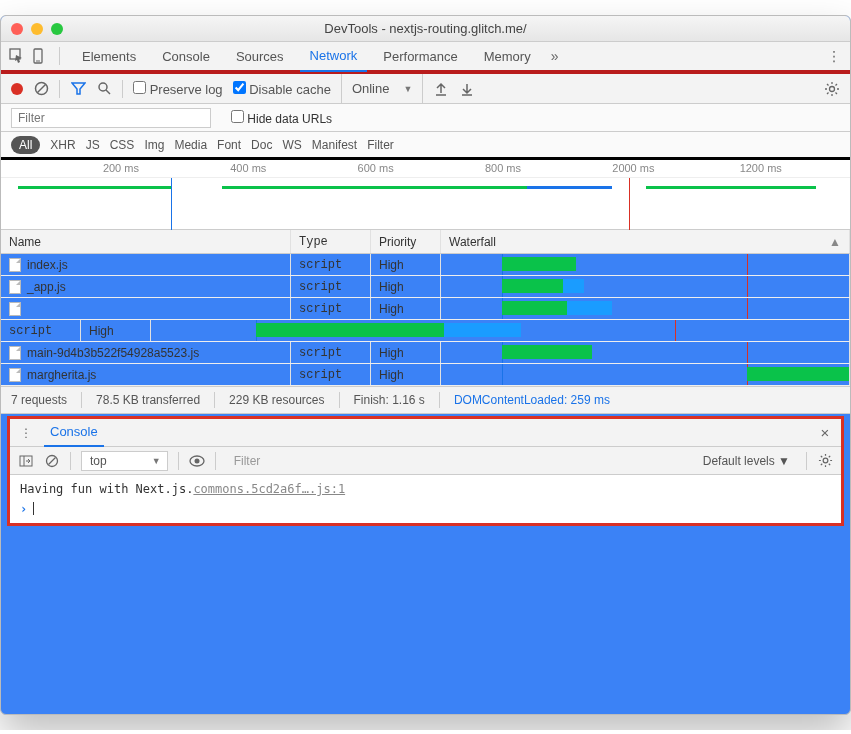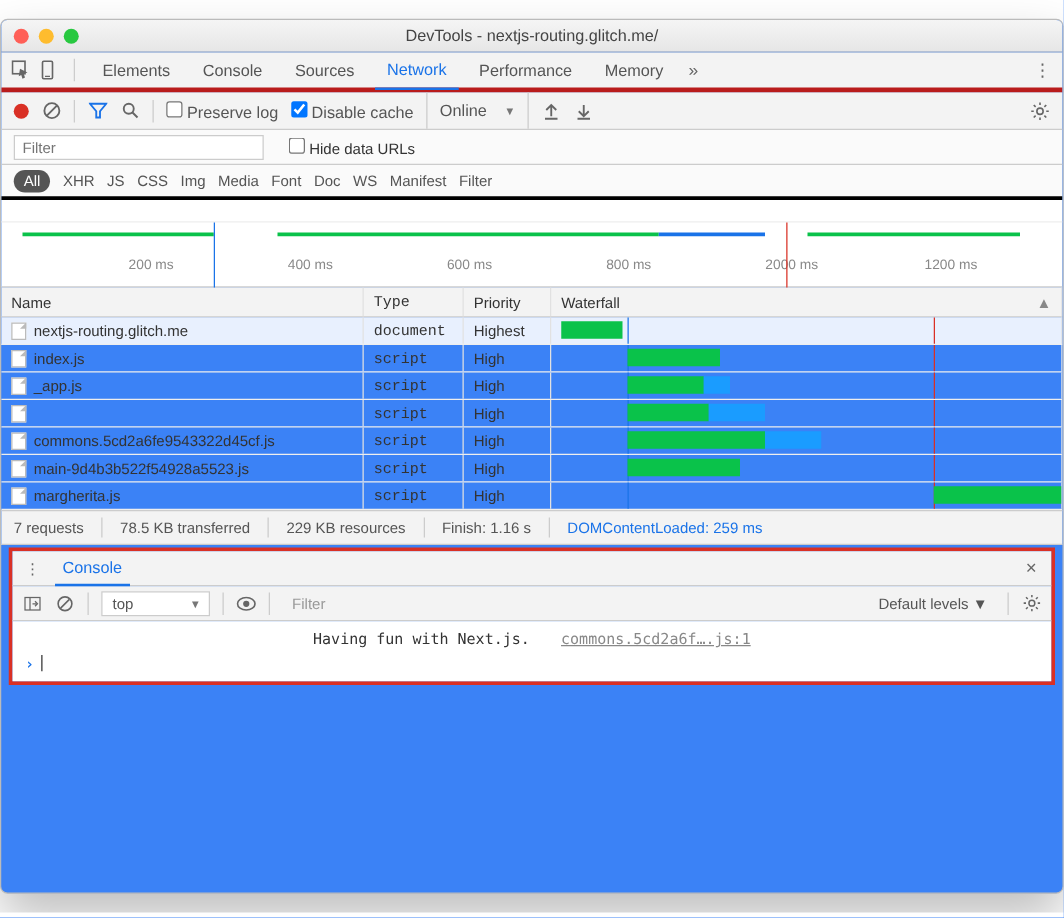--- a/index.html
+++ b/index.html
@@ -20,21 +20,21 @@
 .rec { width: 12px; height: 12px; border-radius: 50%; background: #d93025; }
 .check { width: 13px; height: 13px; }
 .select { display: flex; align-items: center; gap: 14px; border-left: 1px solid #ccc; border-right: 1px solid #ccc; padding: 0 10px; height: 100%; }
 .toolbar .spacer { flex: 1; }
 .filterbar { height: 28px; border-bottom: 1px solid #ccc; display: flex; align-items: center; padding: 0 10px; gap: 20px; background: #fafafa; }
 .filterinput { width: 200px; height: 20px; border: 1px solid #ccc; padding: 0 6px; font-size: 12px; color: #999; background: #fff; }
 .typebar { height: 28px; border-bottom: 3px solid #000000; display: flex; align-items: center; gap: 10px; padding: 0 10px; background: #fafafa; font-size: 12px; color: #555; }
 .pill { background: #555; color: #fff; padding: 2px 8px; border-radius: 9px; font-size: 12px; }
 .timeline { height: 70px; border-bottom: 1px solid #ccc; background: #fff; position: relative; }
 .timeline-ticks { height: 18px; position: relative; font-size: 11px; color: #888; border-bottom: 1px solid #eee; }
-.tick { position: absolute; top: 2px; margin-top: 44px; }
+.tick { position: absolute; top: 2px; }
 .tl-body { position: relative; height: 52px; }
 .tl-bar { position: absolute; height: 3px; top: 8px; }
 .vline { position: absolute; top: 0; bottom: 0; width: 1px; }
 .thead { display: flex; height: 24px; border-bottom: 1px solid #ccc; background: #f3f3f3; font-size: 12px; }
 .th, .td { border-right: 1px solid #e1e1e1; padding: 4px 8px; display: flex; align-items: center; }
 .col-name { width: 290px; } .col-type { width: 80px; font-family: Liberation Mono, monospace; } .col-pri { width: 70px; } .col-wf { flex: 1; position: relative; }
 .tbody { flex: 0 0 auto; }
 .row { display: flex; height: 22px; font-size: 12px; border-bottom: 1px solid #eee; }
 .row.sel { background: #e8f0fe; }
 .fileic { width: 12px; height: 14px; border: 1px solid #bbb; margin-right: 6px; background: #fff; position: relative; }
@@ -48,21 +48,21 @@
 .drawer-tabbar { height: 28px; display: flex; align-items: center; padding: 0 8px; background: #f3f3f3; border-bottom: 1px solid #ccc; gap: 10px; }
 .drawer-tab { color: #1a73e8; border-bottom: 2px solid #1a73e8; height: 28px; display: flex; align-items: center; padding: 0 6px; font-size: 13px; }
 .drawer-tabbar .spacer { flex: 1; }
 .drawer-toolbar { height: 28px; display: flex; align-items: center; padding: 0 8px; gap: 10px; background: #f3f3f3; border-bottom: 1px solid #ccc; font-size: 12px; color: #555; }
 .ctx { border: 1px solid #ccc; padding: 2px 60px 2px 8px; background: #fff; position: relative; }
 .ctx::after { content: '▼'; position: absolute; right: 6px; font-size: 9px; color: #777; top: 4px; }
 .dsep { width: 1px; height: 18px; background: #ccc; }
 .cfilter { flex: 1; color: #999; padding-left: 8px; }
 .levels { color: #555; padding-right: 6px; }
 .console-body { background: #fff; font-family: Menlo, monospace; font-size: 12px; padding: 4px 10px; }
-.log-line { display: flex; justify-content: center; padding: 3px 0; gap: 25px; }
+.log-line { display: flex; justify-content: flex-start; padding: 3px 0; }
 .src { color: #888; text-decoration: underline; }
 .prompt-line { display: flex; gap: 6px; padding: 3px 0; color: #1a73e8; }
 .caret { color: #1a73e8; font-weight: bold; }
 svg { display: block; }
 </style>
 </head>
 <body>
 
 <div class="window">
 
@@ -188,33 +188,20 @@
     <div class="th col-name">Name</div>
     <div class="th col-type">Type</div>
     <div class="th col-pri">Priority</div>
     <div class="th col-wf">
         <span>Waterfall</span>
         <span style="position:absolute;right:8px;color:#888;">▲</span>
       </div>
   </div>
 
   <div class="tbody" id="tbody">
-      <div class="row sel">
-        <div class="td col-name">
-          <span class="fileic"></span>
-          <span>nextjs-routing.glitch.me</span>
-        </div>
-        <div class="td col-type">document</div>
-        <div class="td col-pri">Highest</div>
-        <div class="td col-wf">
-          <div class="vline" style="left:15%;background:#1a73e8;"></div>
-          <div class="vline" style="left:75%;background:#d93025;"></div>
-          <div class="wf-bar" style="left:2%;width:12%;background:#0ac24a;"></div>
-        </div>
-      </div>
       <div class="row">
         <div class="td col-name">
           <span class="fileic"></span>
           <span>index.js</span>
         </div>
         <div class="td col-type">script</div>
         <div class="td col-pri">High</div>
         <div class="td col-wf">
           <div class="vline" style="left:15%;background:#1a73e8;"></div>
           <div class="vline" style="left:75%;background:#d93025;"></div>
@@ -242,24 +229,20 @@
         <div class="td col-type">script</div>
         <div class="td col-pri">High</div>
         <div class="td col-wf">
           <div class="vline" style="left:15%;background:#1a73e8;"></div>
           <div class="vline" style="left:75%;background:#d93025;"></div>
           <div class="wf-bar" style="left:15%;width:16%;background:#0ac24a;"></div>
           <div class="wf-bar" style="left:31%;width:11%;background:#1a9cff;"></div>
         </div>
       </div>
       <div class="row">
-        <div class="td col-name">
-          <span class="fileic"></span>
-          <span>commons.5cd2a6fe9543322d45cf.js</span>
-        </div>
         <div class="td col-type">script</div>
         <div class="td col-pri">High</div>
         <div class="td col-wf">
           <div class="vline" style="left:15%;background:#1a73e8;"></div>
           <div class="vline" style="left:75%;background:#d93025;"></div>
           <div class="wf-bar" style="left:15%;width:27%;background:#0ac24a;"></div>
           <div class="wf-bar" style="left:42%;width:11%;background:#1a9cff;"></div>
         </div>
       </div>
       <div class="row">

